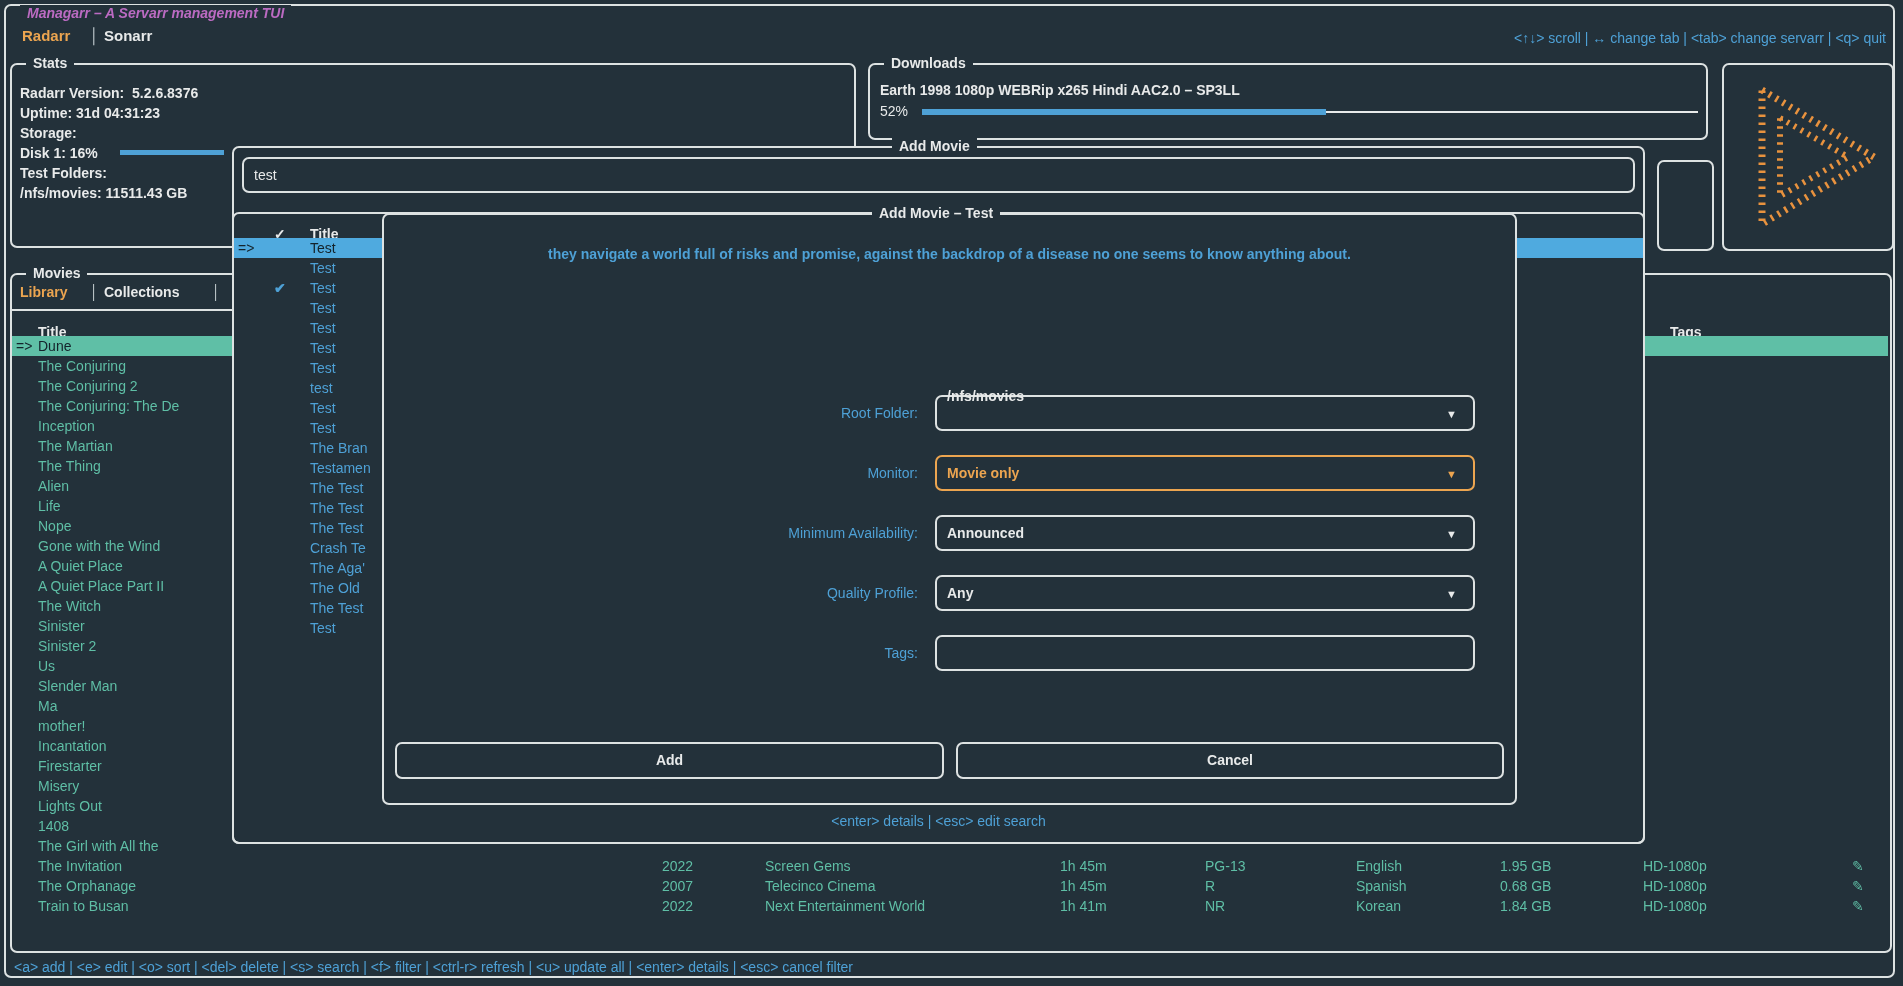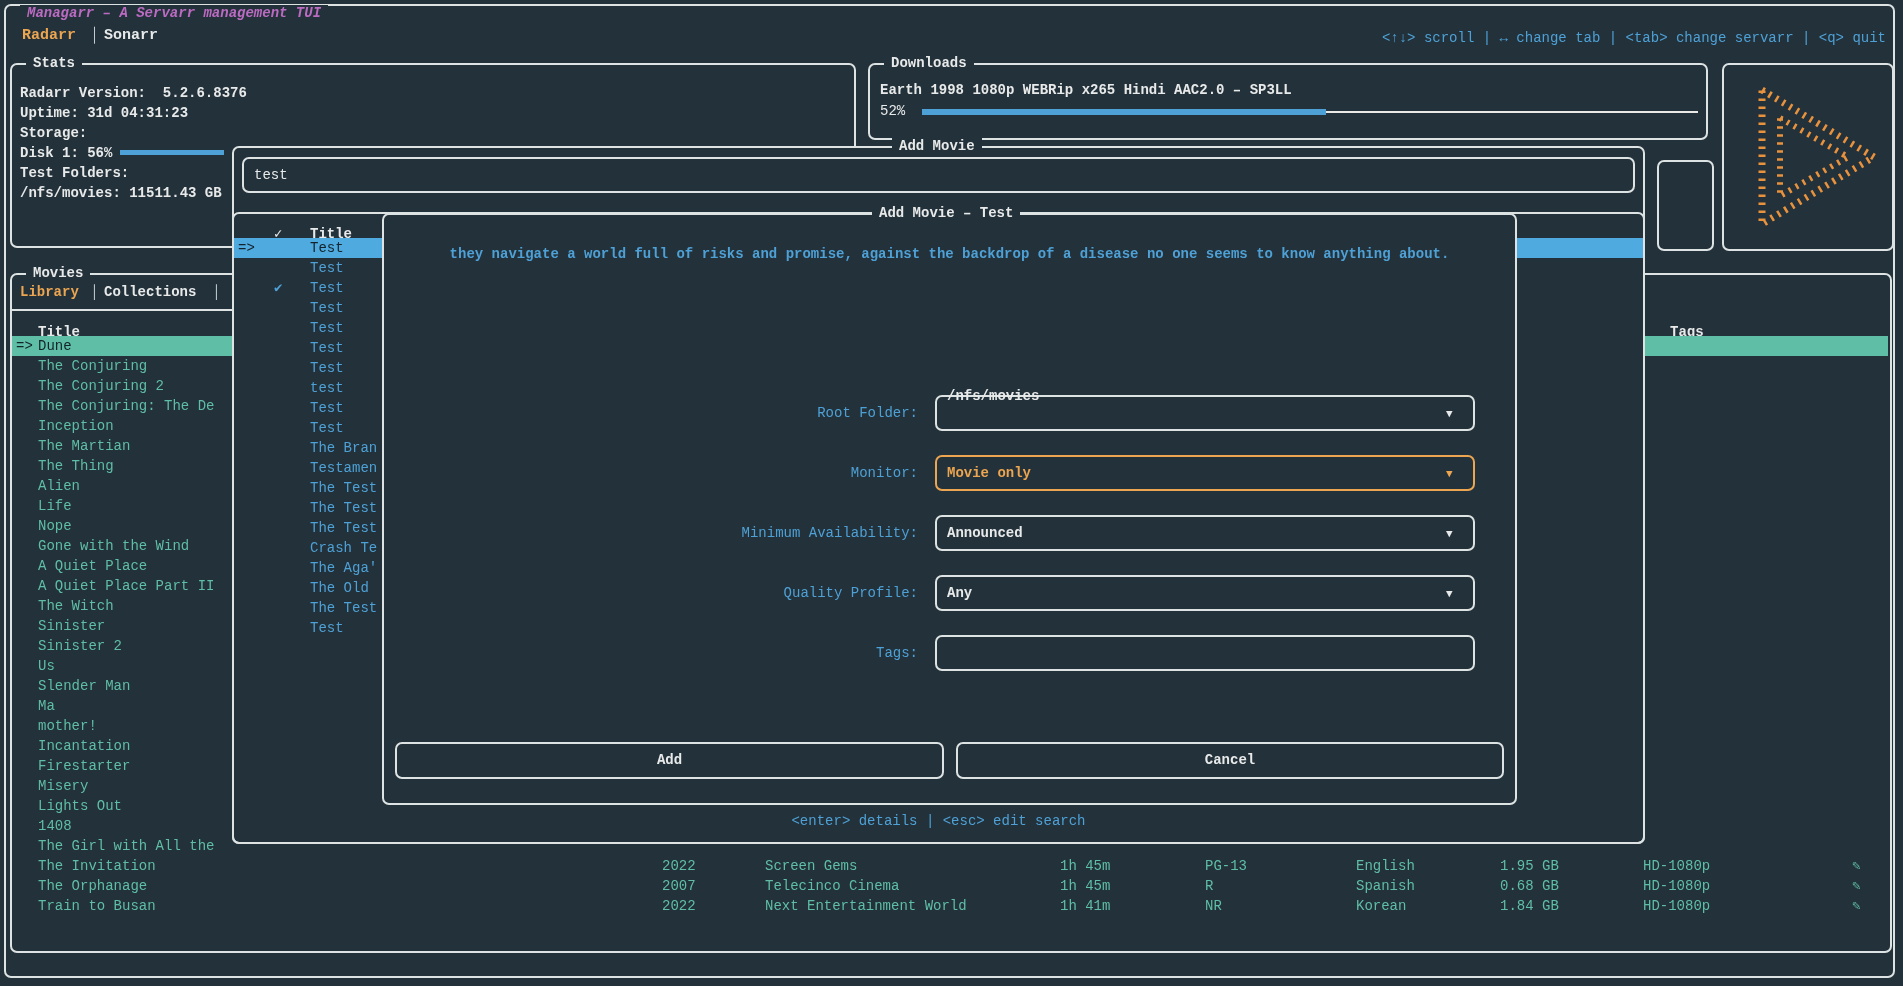--- a/index.html
+++ b/index.html
@@ -1,19 +1,19 @@
 <!DOCTYPE html>
 <html><head>
 <meta charset="utf-8">
 <style>
   * { margin:0; padding:0; box-sizing:border-box; }
   body { background:#11181d; }
   .screen {
     position:relative; width:1903px; height:986px; overflow:hidden;
-    background:#23313a; font-family:Liberation Mono, monospace;
+    background:#23313a; font-family:Liberation Sans, sans-serif;
     font-size:14px; color:#e8eaea;padding-left:44px;
   }
   .t { position:absolute; white-space:pre; line-height:16px; }
   .b { font-weight:bold; }
   .it { font-style:italic; }
   .blue { color:#4ea1d6; }
   .teal { color:#5fbfa6; }
   .orange { color:#eca550; }
   .white { color:#e8eaea; }
   .magenta { color:#bb6bc2; }
@@ -37,21 +37,21 @@
   <div class="t b orange" style="left:22px;top:28px;font-size:15px;">Radarr</div>
   <div class="t dim" style="left:90px;top:28px;font-size:15px;">│</div>
   <div class="t b white" style="left:104px;top:28px;font-size:15px;">Sonarr</div>
   <div class="t blue right" style="left:1300px;top:30px;width:586px;">&lt;↑↓&gt; scroll | ↔ change tab | &lt;tab&gt; change servarr | &lt;q&gt; quit</div>
 
   <div class="box" style="left:10px;top:63px;width:846px;height:185px;"></div>
   <div class="t b white patch" style="left:26px;top:55px;">Stats</div>
   <div class="t b white" style="left:20px;top:85px;">Radarr Version:  5.2.6.8376</div>
   <div class="t b white" style="left:20px;top:105px;">Uptime: 31d 04:31:23</div>
   <div class="t b white" style="left:20px;top:125px;">Storage:</div>
-  <div class="t b white" style="left:20px;top:145px;">Disk 1: 56%</div>
+  <div class="t b white" style="left:20px;top:145px;">Disk 1: 16%</div>
   <div class="bar" style="left:120px;top:150px;width:104px;height:5px;background:#4ea1d6;"></div>
   <div class="t b white" style="left:20px;top:165px;">Test Folders:</div>
   <div class="t b white" style="left:20px;top:185px;">/nfs/movies: 11511.43 GB</div>
 
   <div class="box" style="left:868px;top:63px;width:840px;height:77px;"></div>
   <div class="t b white patch" style="left:884px;top:55px;">Downloads</div>
   <div class="t b white" style="left:880px;top:82px;">Earth 1998 1080p WEBRip x265 Hindi AAC2.0 – SP3LL</div>
   <div class="t white" style="left:880px;top:103px;">52%</div>
   <div class="bar" style="left:922px;top:109px;width:404px;height:6px;background:#4ea1d6;"></div>
   <div class="bar" style="left:1326px;top:111px;width:372px;height:2px;background:#e8eaea;"></div>
@@ -191,14 +191,15 @@
       <div class="box" style="left:935px;top:635px;width:540px;height:36px;border-color:#dde2e2;"></div>
       <div class="t b white" style="left:947px;top:645px;"></div>
     </div>
   <div id="modal-buttons">
       <div class="box" style="left:395px;top:742px;width:549px;height:37px;"></div>
       <div class="t b white center" style="left:395px;top:752px;width:549px;">Add</div>
       <div class="box" style="left:956px;top:742px;width:548px;height:37px;"></div>
       <div class="t b white center" style="left:956px;top:752px;width:548px;">Cancel</div>
     </div>
 
+  <div class="t blue" style="left:14px;top:959px;">&lt;a&gt; add | &lt;e&gt; edit | &lt;o&gt; sort | &lt;del&gt; delete | &lt;s&gt; search | &lt;f&gt; filter | &lt;ctrl-r&gt; refresh | &lt;u&gt; update all | &lt;enter&gt; details | &lt;esc&gt; cancel filter</div>
 
 </div>
 
 </body></html>

